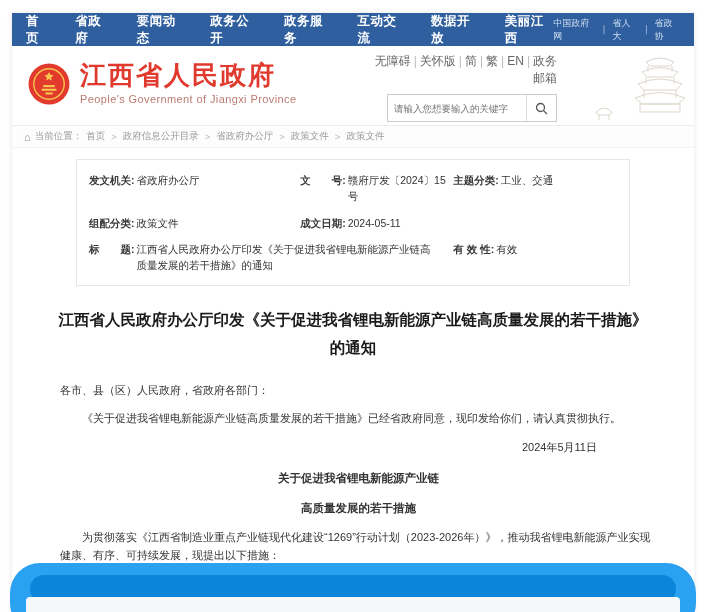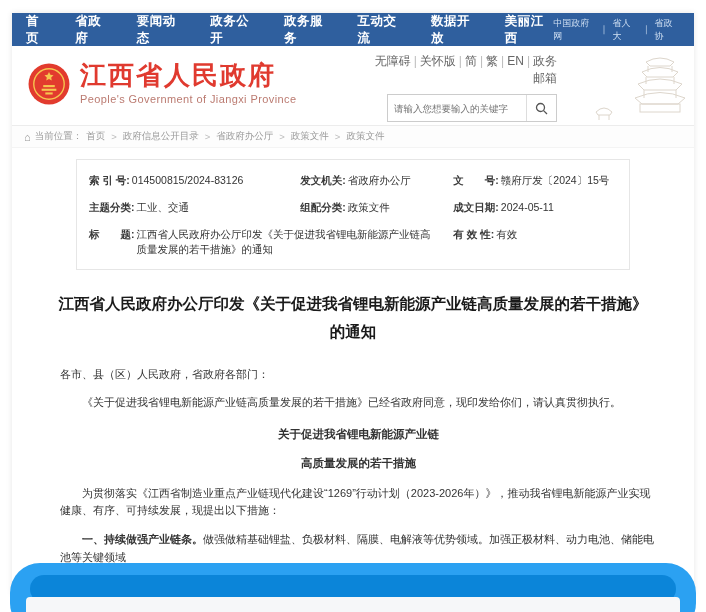--- a/index.html
+++ b/index.html
@@ -183,24 +183,20 @@
     <a class="crumb">政策文件</a>
     <span class="crumb-sep">&gt;</span>
     <a class="crumb">政策文件</a>
   </div>
 
   <div class="content-card">
 
     <div class="meta-box">
       <div class="meta-grid">
         <div class="meta-cell">
-          <span class="meta-label">索 引 号:</span>
-          <span class="meta-value">014500815/2024-83126</span>
-        </div>
-        <div class="meta-cell">
           <span class="meta-label">发文机关:</span>
           <span class="meta-value">省政府办公厅</span>
         </div>
         <div class="meta-cell">
           <span class="meta-label">文　　号:</span>
           <span class="meta-value">赣府厅发〔2024〕15号</span>
         </div>
         <div class="meta-cell">
           <span class="meta-label">主题分类:</span>
           <span class="meta-value">工业、交通</span>
@@ -222,20 +218,21 @@
           <span class="meta-value">有效</span>
         </div>
       </div>
     </div>
 
     <h1 class="article-title">江西省人民政府办公厅印发《关于促进我省锂电新能源产业链高质量发展的若干措施》的通知</h1>
 
     <div class="article-body">
       <p>各市、县（区）人民政府，省政府各部门：</p>
       <p class="indent">《关于促进我省锂电新能源产业链高质量发展的若干措施》已经省政府同意，现印发给你们，请认真贯彻执行。</p>
+      <p class="date-line">2024年5月11日</p>
       <p class="center-bold">关于促进我省锂电新能源产业链</p>
       <p class="center-bold second">高质量发展的若干措施</p>
       <p class="indent">为贯彻落实《江西省制造业重点产业链现代化建设“1269”行动计划（2023-2026年）》，推动我省锂电新能源产业实现健康、有序、可持续发展，现提出以下措施：</p>
       <p class="indent"><span class="bold">一、持续做强产业链条。</span><span>做强做精基础锂盐、负极材料、隔膜、电解液等优势领域。加强正极材料、动力电池、储能电池等关键领域</span></p>
     </div>
 
   </div>
 </div>
 
 <div class="bottom-outer">

